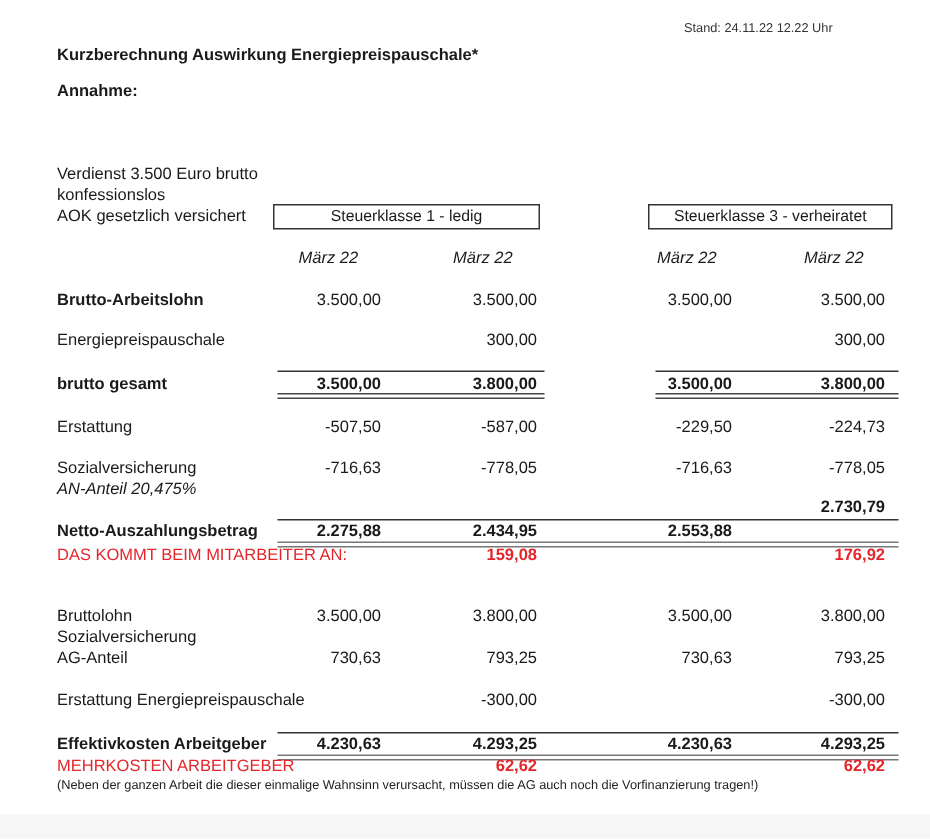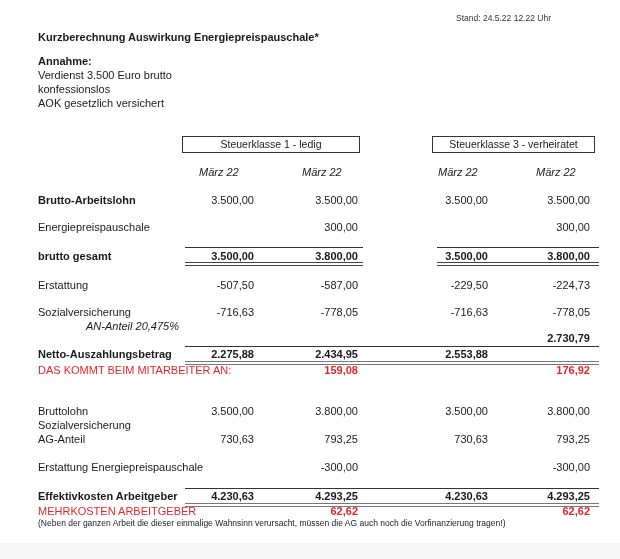--- a/index.html
+++ b/index.html
@@ -5,38 +5,38 @@
   html, body { margin: 0; padding: 0; }
   body {
     width: 620px; height: 559px; background: #ffffff; position: relative; overflow: hidden;
     font-family: "Liberation Sans", sans-serif; color: #1a1a1a; font-size: 11px;
   }
   .bottom-shade { position: absolute; left: 0; right: 0; top: 543px; height: 16px; background: #f6f6f6; }
   .abs { position: absolute; white-space: nowrap; }
   .stand { left: 456px; top: 13px; font-size: 8.5px; color: #333; }
   .title { left: 38px; top: 31px; font-weight: bold; font-size: 11px; }
   .annahme-h { left: 38px; top: 55px; font-weight: bold; font-size: 11px; }
-  .annahme-l { left: 38px; font-size: 11px; }
+  .annahme-l { left: 38px; font-size: 11px; margin-top: 41px; }
   .box { position: absolute; border: 1px solid #333; text-align: center; font-size: 10.5px; height: 15px; line-height: 15px; top: 136px; }
   .colhead { font-style: italic; font-size: 11px; top: 166px; }
   .num { text-align: right; width: 90px; }
   .lbl { left: 38px; font-size: 11px; }
   .bold { font-weight: bold; }
   .red { color: #e3262b; }
-  .italic { font-style: italic; margin-left: 48px; }
+  .italic { font-style: italic; }
   .line { position: absolute; height: 0; border-top: 1.5px solid #333; }
   .dline { position: absolute; height: 2px; border-top: 1px solid #444; border-bottom: 1px solid #444; }
   .note { left: 38px; top: 518px; font-size: 8.5px; color: #222; }
 </style>
 </head>
 <body>
 
 <div class="bottom-shade"></div>
 
-<div class="abs stand">Stand:  24.5.22 12.22 Uhr</div>
+<div class="abs stand">Stand:  24.11.22 12.22 Uhr</div>
 <div class="abs title">Kurzberechnung Auswirkung Energiepreispauschale*</div>
 
 <div class="abs annahme-h">Annahme:</div>
 <div class="abs annahme-l" style="top:69px">Verdienst 3.500 Euro brutto</div>
 <div class="abs annahme-l" style="top:83px">konfessionslos</div>
 <div class="abs annahme-l" style="top:97px">AOK gesetzlich versichert</div>
 
 <div class="box" style="left:182px; width:176px;">Steuerklasse 1 - ledig</div>
 <div class="box" style="left:432px; width:161px;">Steuerklasse 3 - verheiratet</div>
 

